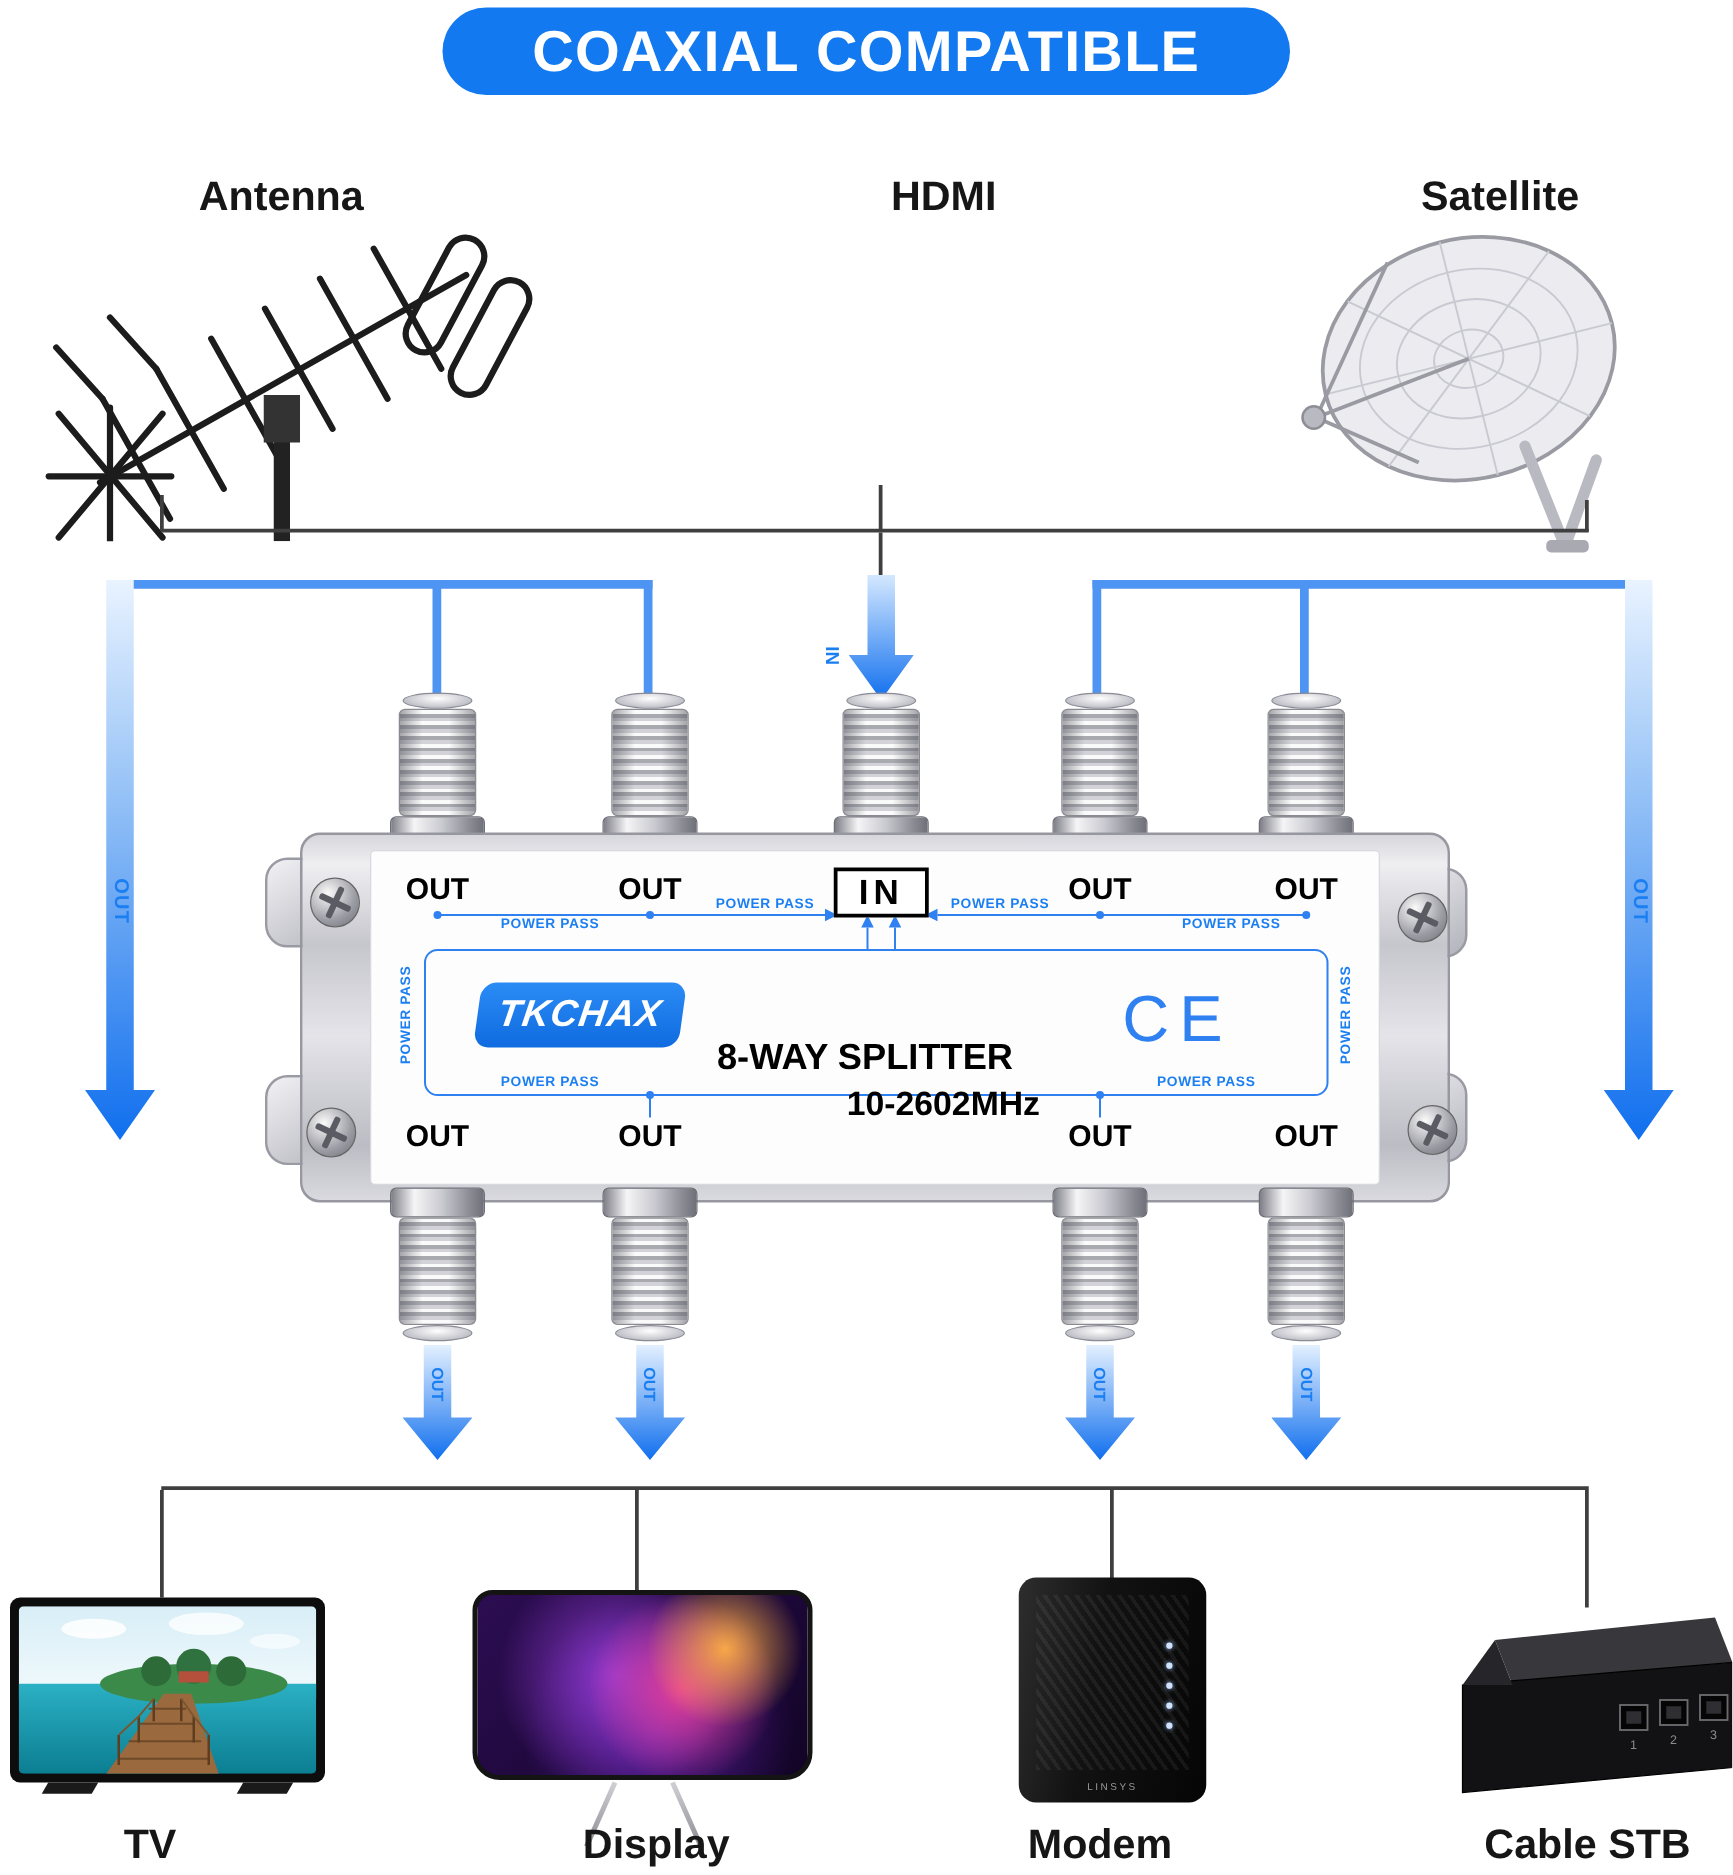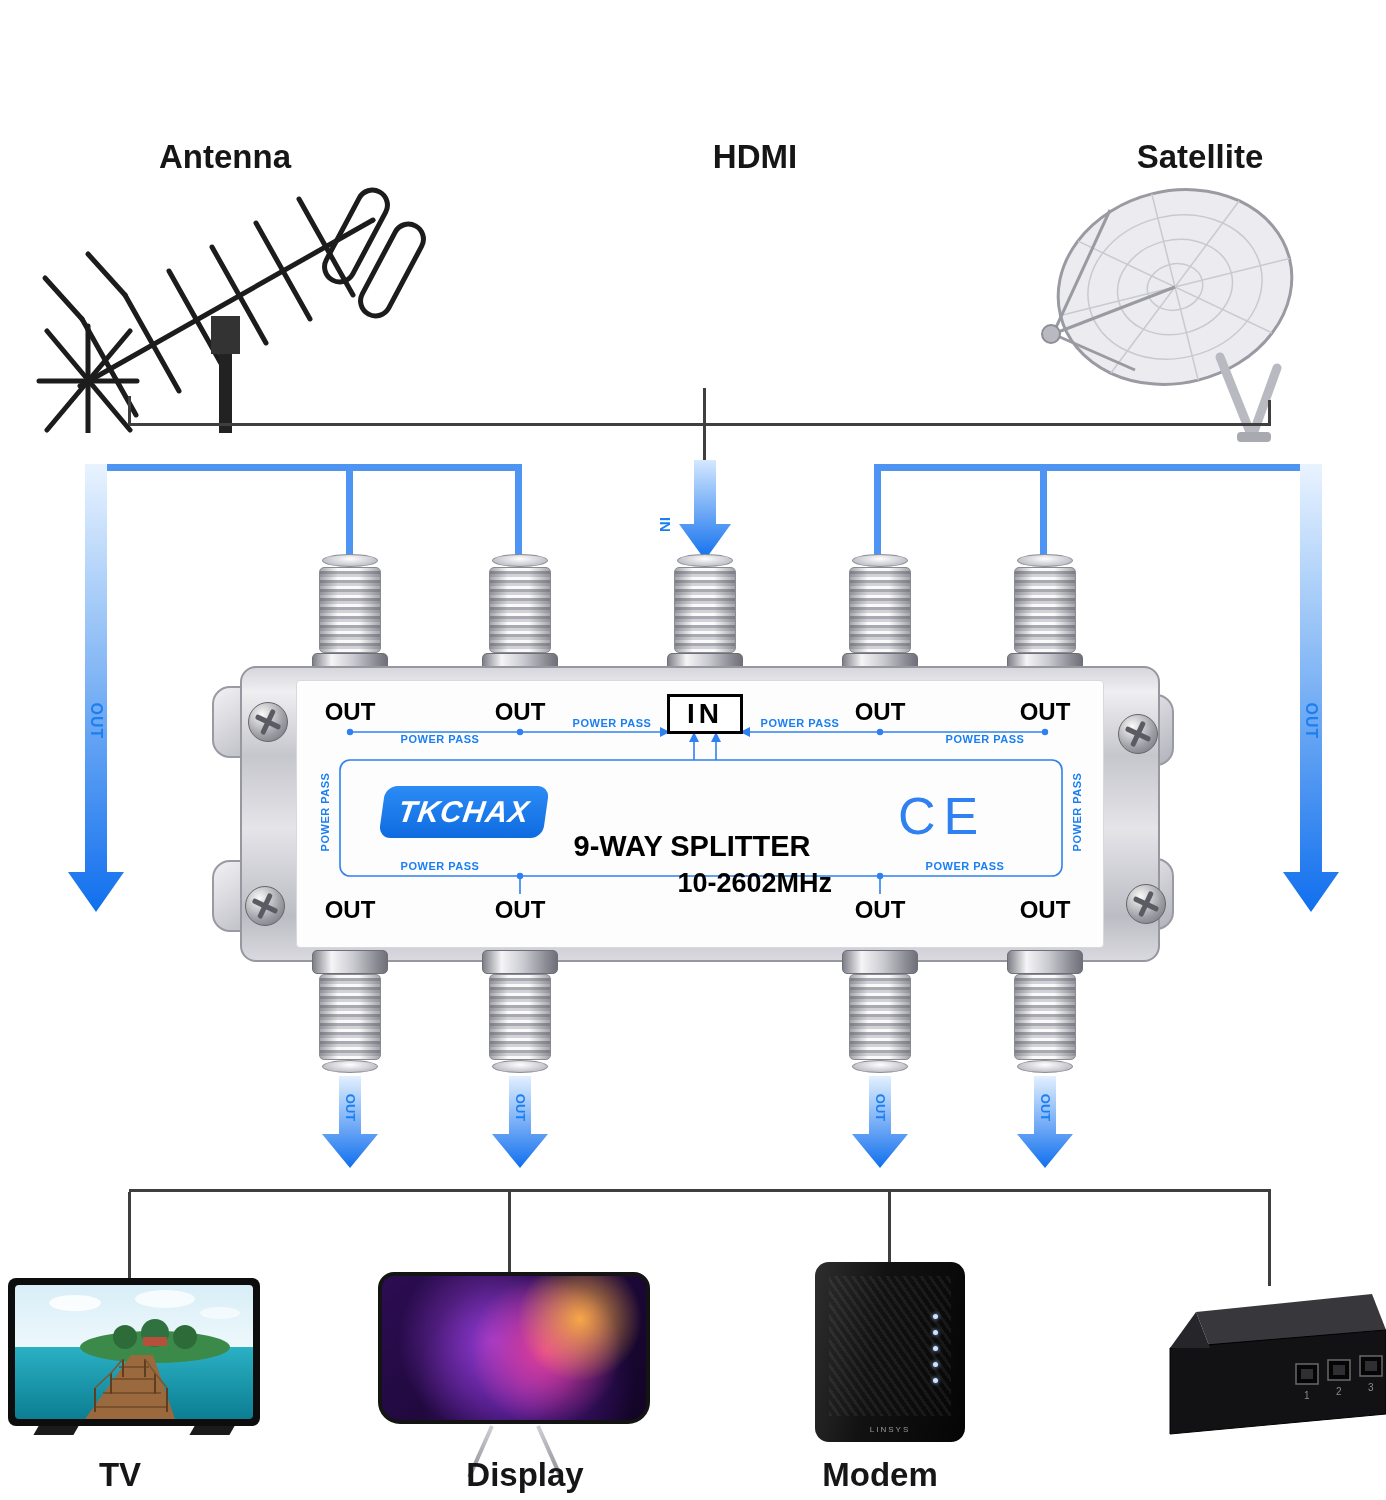--- a/index.html
+++ b/index.html
@@ -97,20 +97,23 @@
   .tv-frame { position:absolute; left:0; top:0; width:252px; height:148px; background:#0d0d0d; border-radius:8px; padding:7px; }
   .tv-foot { position:absolute; top:148px; width:40px; height:9px; background:#1a1a1a; transform:skewX(-30deg); }
 
   .dev-wrap { position:absolute; }
 </style>
 </head>
 <body>
 
 <div class="canvas">
 
+  <div class="banner">
+    <div class="banner-text">COAXIAL COMPATIBLE</div>
+  </div>
 
   <div class="src-label" style="left:125px; top:138px; width:200px;">Antenna</div>
   <div class="src-label" style="left:655px; top:138px; width:200px;">HDMI</div>
   <div class="src-label" style="left:1100px; top:138px; width:200px;">Satellite</div>
 
   <div class="dev-wrap" style="left:25px; top:168px; width:405px; height:265px;">
     <svg viewBox="0 0 405 265" width="405" height="265">
       <g stroke="#1c1c1c" stroke-width="5" stroke-linecap="round" fill="none">
         <line x1="55" y1="218" x2="348" y2="52"></line>
         <line x1="57" y1="151" x2="111" y2="247"></line>
@@ -292,21 +295,21 @@
   <div class="pp" style="left:745px; top:717px;">POWER PASS</div>
   <div class="pp" style="left:930px; top:733px;">POWER PASS</div>
   <div class="pp pp-v" style="left:270px; top:806px;">POWER PASS</div>
   <div class="pp pp-v" style="left:1022px; top:806px;">POWER PASS</div>
   <div class="pp" style="left:385px; top:860px;">POWER PASS</div>
   <div class="pp" style="left:910px; top:860px;">POWER PASS</div>
 
   <div class="brand-logo">
     <span>TKCHAX</span>
   </div>
-  <div class="type-txt">9-WAY SPLITTER</div>
+  <div class="type-txt">8-WAY SPLITTER</div>
   <div class="freq-txt">10-2602MHz</div>
   <div class="ce-txt">CE</div>
 
   <div class="screw" style="left:248px; top:702px;"></div>
   <div class="screw" style="left:245px; top:886px;"></div>
   <div class="screw" style="left:1118px; top:714px;"></div>
   <div class="screw" style="left:1126px; top:884px;"></div>
 
   <div class="connector" style="left:312px; top:950px;">
     <div class="conn-nut"></div>
@@ -466,14 +469,15 @@
       </g>
       <text x="146" y="113" fill="#8a8a8e" font-size="10" font-family="Liberation Sans, sans-serif">1</text>
       <text x="178" y="109" fill="#8a8a8e" font-size="10" font-family="Liberation Sans, sans-serif">2</text>
       <text x="210" y="105" fill="#8a8a8e" font-size="10" font-family="Liberation Sans, sans-serif">3</text>
     </svg>
   </div>
 
   <div class="out-label" style="left:60px; top:1456px; width:120px;">TV</div>
   <div class="out-label" style="left:435px; top:1456px; width:180px;">Display</div>
   <div class="out-label" style="left:770px; top:1456px; width:220px;">Modem Modem</div>
+  <div class="out-label" style="left:1160px; top:1456px; width:220px;">Cable STB</div>
 
 </div>
 
 </body></html>

